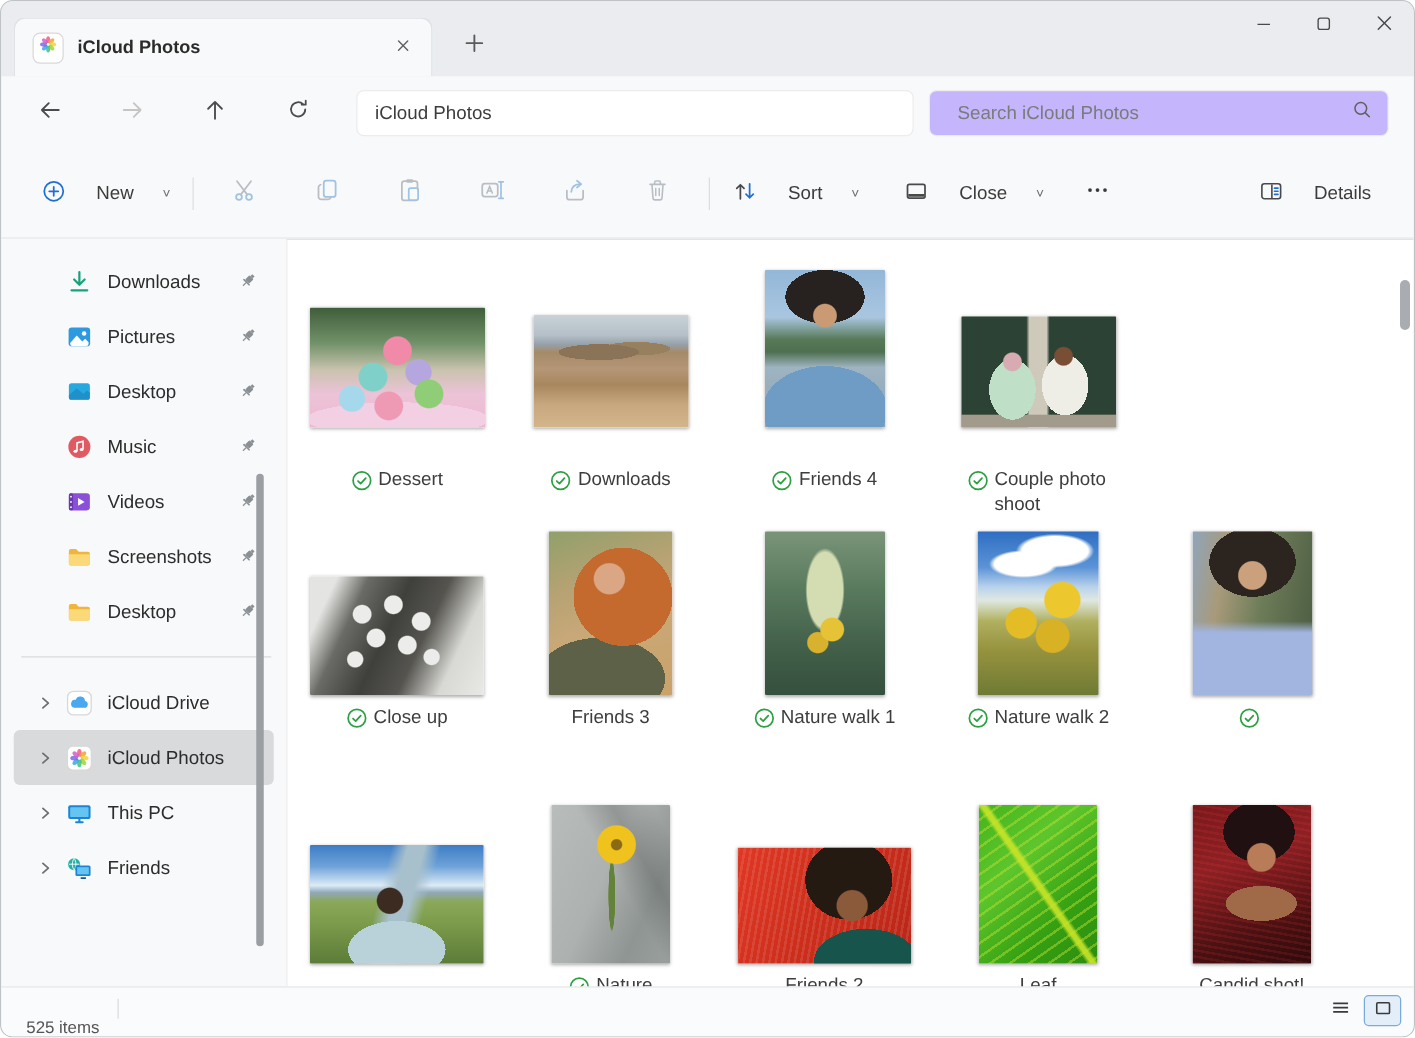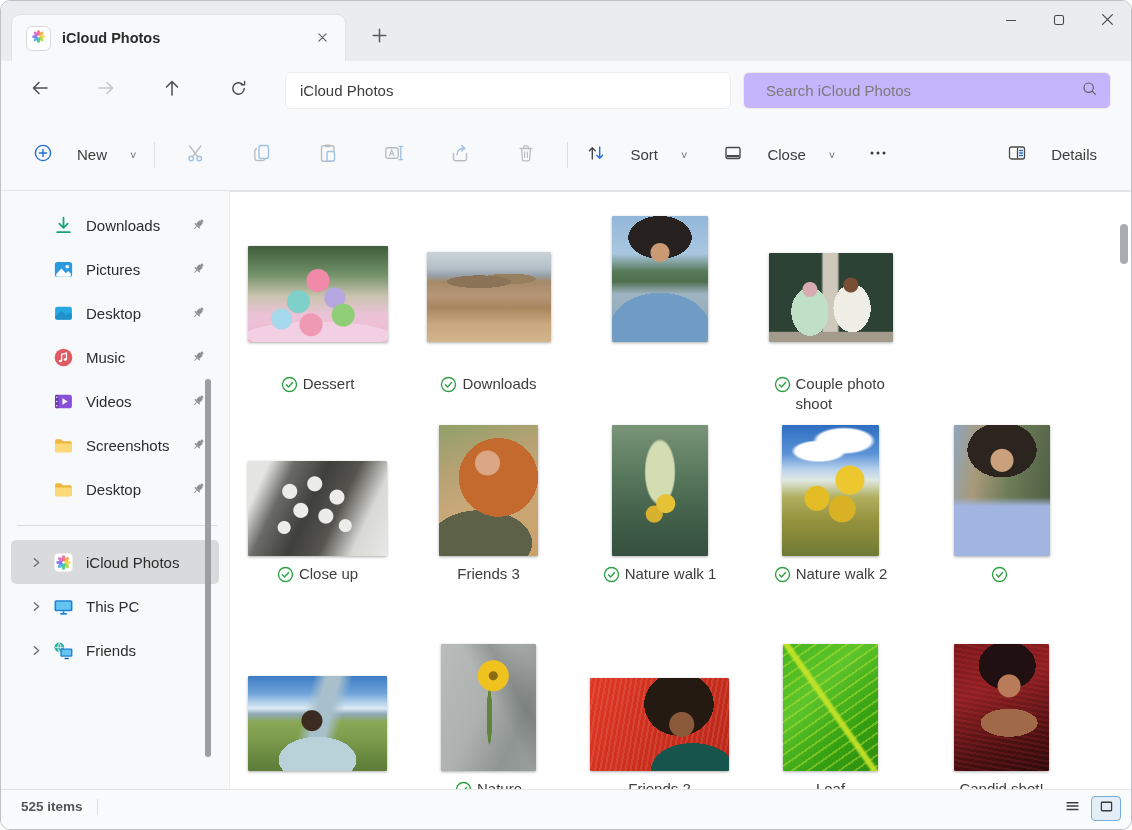--- a/index.html
+++ b/index.html
@@ -83,21 +83,21 @@
   .th-nature2{background:radial-gradient(ellipse 30% 9% at 38% 20%,#ffffff 0 80%,transparent 95%),radial-gradient(ellipse 34% 11% at 64% 12%,#ffffff 0 80%,transparent 95%),radial-gradient(circle at 70% 42%,#ecc72e 0 14px,transparent 15px),radial-gradient(circle at 36% 56%,#e4bc26 0 12px,transparent 13px),radial-gradient(circle at 62% 64%,#d8b224 0 13px,transparent 14px),linear-gradient(180deg,#2e6ec2 0%,#5b93d6 22%,#b8d2ec 34%,#dfe8e2 42%,#b0b060 55%,#97933e 72%,#6f7a34 100%);}
   .th-photog{background:radial-gradient(circle at 50% 27%,#caa17c 0 11px,transparent 12px),radial-gradient(ellipse 36% 21% at 50% 19%,#2c241e 0 100%,transparent 100%),linear-gradient(0deg,#a2b5e0 0 38%,transparent 45%),linear-gradient(100deg,#8fa5bc 0%,#a89a7a 25%,#6d7c58 55%,#58684a 80%,#4a5a40 100%);}
   .th-friends1{background:radial-gradient(circle at 46% 47%,#3c2b20 0 10px,transparent 11px),radial-gradient(ellipse 28% 24% at 50% 88%,#b9d2da 0 100%,transparent 100%),linear-gradient(105deg,transparent 40%,#a8c0cc 48% 56%,transparent 64%),linear-gradient(180deg,#3e7cc6 0%,#6ea3d8 18%,#dcebf6 34%,#90a8b8 40%,#8aa858 48%,#7d9c4c 65%,#5c7c38 100%);}
   .th-flower{background:radial-gradient(circle at 55% 25%,#8a6a14 0 4px,#f0c21e 5px 15px,transparent 16px),radial-gradient(ellipse 3% 23% at 51% 57%,#63823a 0 90%,transparent 100%),linear-gradient(60deg,transparent 55%,rgba(70,75,72,.28) 72%,transparent 92%),linear-gradient(115deg,#b8bcba 0%,#adb1af 45%,#8f9593 75%,#9aa09c 100%);}
   .th-friends2{background:radial-gradient(circle at 66% 50%,#8a5a3a 0 12px,transparent 13px),radial-gradient(ellipse 25% 34% at 64% 28%,#241a12 0 100%,transparent 100%),radial-gradient(ellipse 30% 28% at 74% 98%,#17554c 0 100%,transparent 100%),radial-gradient(circle at 88% 86%,#9a6a46 0 10px,transparent 11px),repeating-linear-gradient(100deg,rgba(255,255,255,.10) 0 2px,transparent 2px 5px),linear-gradient(120deg,#e03824 0%,#cc2e1c 50%,#b82618 100%);}
   .th-leaf{background:linear-gradient(55deg,transparent 47%,rgba(200,228,40,.9) 49% 51%,transparent 53%),repeating-linear-gradient(145deg,rgba(190,225,50,.45) 0 2px,transparent 2px 9px),linear-gradient(135deg,#46b41e 0%,#5ec62c 35%,#35a012 70%,#2c8c10 100%);}
   .th-candid{background:radial-gradient(circle at 58% 33%,#b87c58 0 11px,transparent 12px),radial-gradient(ellipse 30% 19% at 56% 17%,#201012 0 100%,transparent 100%),radial-gradient(ellipse 30% 11% at 58% 62%,#a06a48 0 100%,transparent 100%),repeating-linear-gradient(10deg,rgba(255,70,60,.12) 0 2px,transparent 2px 5px),linear-gradient(160deg,#7a181c 0%,#8e2024 35%,#4a1012 75%,#2e0a0c 100%);}
 
   
   .statusbar { height:42px; background:#fafbfc; border-top:1px solid #e4e4e4; display:flex; align-items:flex-start; padding:6px 10px 0 20px; }
-  .count { font-size:13.5px; color:#555; margin-top:3px;font-weight:bold; }
+  .count { font-size:13.5px; color:#555; margin-top:18px; }
   .s-div { width:1px; height:16px; background:#dcdcdc; margin:3px 0 0 14px; }
   .toggles { margin-left:auto; display:flex; align-items:center; gap:4px; }
   .toggle { width:30px; height:25px; display:flex; align-items:center; justify-content:center; border-radius:4px; border:1px solid transparent; }
   .toggle.selected { background:#e4eef9; border-color:#79acdd; }
 </style>
 </head>
 <body>
 
 <div class="window">
 
@@ -400,20 +400,34 @@
                   <rect x="6.6" y="1.6" width="2.8" height="2.2"></rect>
                   <rect x="5.5" y="3.8" width="5" height="5.4" rx="1"></rect>
                   <rect x="4.2" y="9.2" width="7.6" height="1.4" rx=".7"></rect>
                   <rect x="7.5" y="10.6" width="1" height="3.6"></rect>
                 </g>
               </svg></span>
           </div>
         </div>
       <div class="sb-divider"></div>
       <div id="sb-tree">
+          <div class="sb-item">
+            <span class="sb-chev">
+              <svg width="13" height="13" viewBox="0 0 12 12">
+                <path d="M4 2.5L8 6l-4 3.5" stroke="#6f6f6f" stroke-width="1.3" fill="none" stroke-linecap="round" stroke-linejoin="round"></path>
+              </svg>
+            </span>
+            <span class="sb-ic">
+              <svg viewBox="0 0 20 20">
+                <rect x="1" y="1" width="18" height="18" rx="4.5" fill="#fff" stroke="#d8d8d8"></rect>
+                <path d="M6.2 13.5h7.6a2.6 2.6 0 0 0 .5-5.15 3.6 3.6 0 0 0-7-.9 2.9 2.9 0 0 0-1.1 6.05z" fill="#4aa8f0"></path>
+              </svg>
+            </span>
+            <span class="sb-label">iCloud Drive</span>
+          </div>
           <div class="sb-item selected">
             <span class="sb-chev">
               <svg width="13" height="13" viewBox="0 0 12 12">
                 <path d="M4 2.5L8 6l-4 3.5" stroke="#6f6f6f" stroke-width="1.3" fill="none" stroke-linecap="round" stroke-linejoin="round"></path>
               </svg>
             </span>
             <span class="sb-ic">
               <svg viewBox="0 0 22 22">
                 <rect x="1" y="1" width="20" height="20" rx="4.5" fill="#fff" stroke="#d8d8d8"></rect>
                 <g transform="translate(1,1)">
@@ -492,20 +506,27 @@
                     <circle cx="8" cy="8" r="6.6" stroke="#2da044" stroke-width="1.3" fill="#fff"></circle>
                     <path d="M5.1 8.3l2 2 3.8-4.2" stroke="#2da044" stroke-width="1.3" fill="none" stroke-linecap="round" stroke-linejoin="round"></path>
                   </svg></span>
                 <span class="plabel" style="max-width:130px">Downloads</span>
               </div>
             </div>
             <div class="tile">
               <div class="thumbzone">
                 <div class="thumb th-friends4" style="width:96px;height:126px"></div>
               </div>
+              <div class="labelzone">
+                <span class="check"><svg width="17" height="17" viewBox="0 0 16 16">
+                    <circle cx="8" cy="8" r="6.6" stroke="#2da044" stroke-width="1.3" fill="#fff"></circle>
+                    <path d="M5.1 8.3l2 2 3.8-4.2" stroke="#2da044" stroke-width="1.3" fill="none" stroke-linecap="round" stroke-linejoin="round"></path>
+                  </svg></span>
+                <span class="plabel" style="max-width:130px">Friends 4</span>
+              </div>
             </div>
             <div class="tile">
               <div class="thumbzone">
                 <div class="thumb th-couple" style="width:124px;height:89px"></div>
               </div>
               <div class="labelzone">
                 <span class="check"><svg width="17" height="17" viewBox="0 0 16 16">
                     <circle cx="8" cy="8" r="6.6" stroke="#2da044" stroke-width="1.3" fill="#fff"></circle>
                     <path d="M5.1 8.3l2 2 3.8-4.2" stroke="#2da044" stroke-width="1.3" fill="none" stroke-linecap="round" stroke-linejoin="round"></path>
                   </svg></span>

